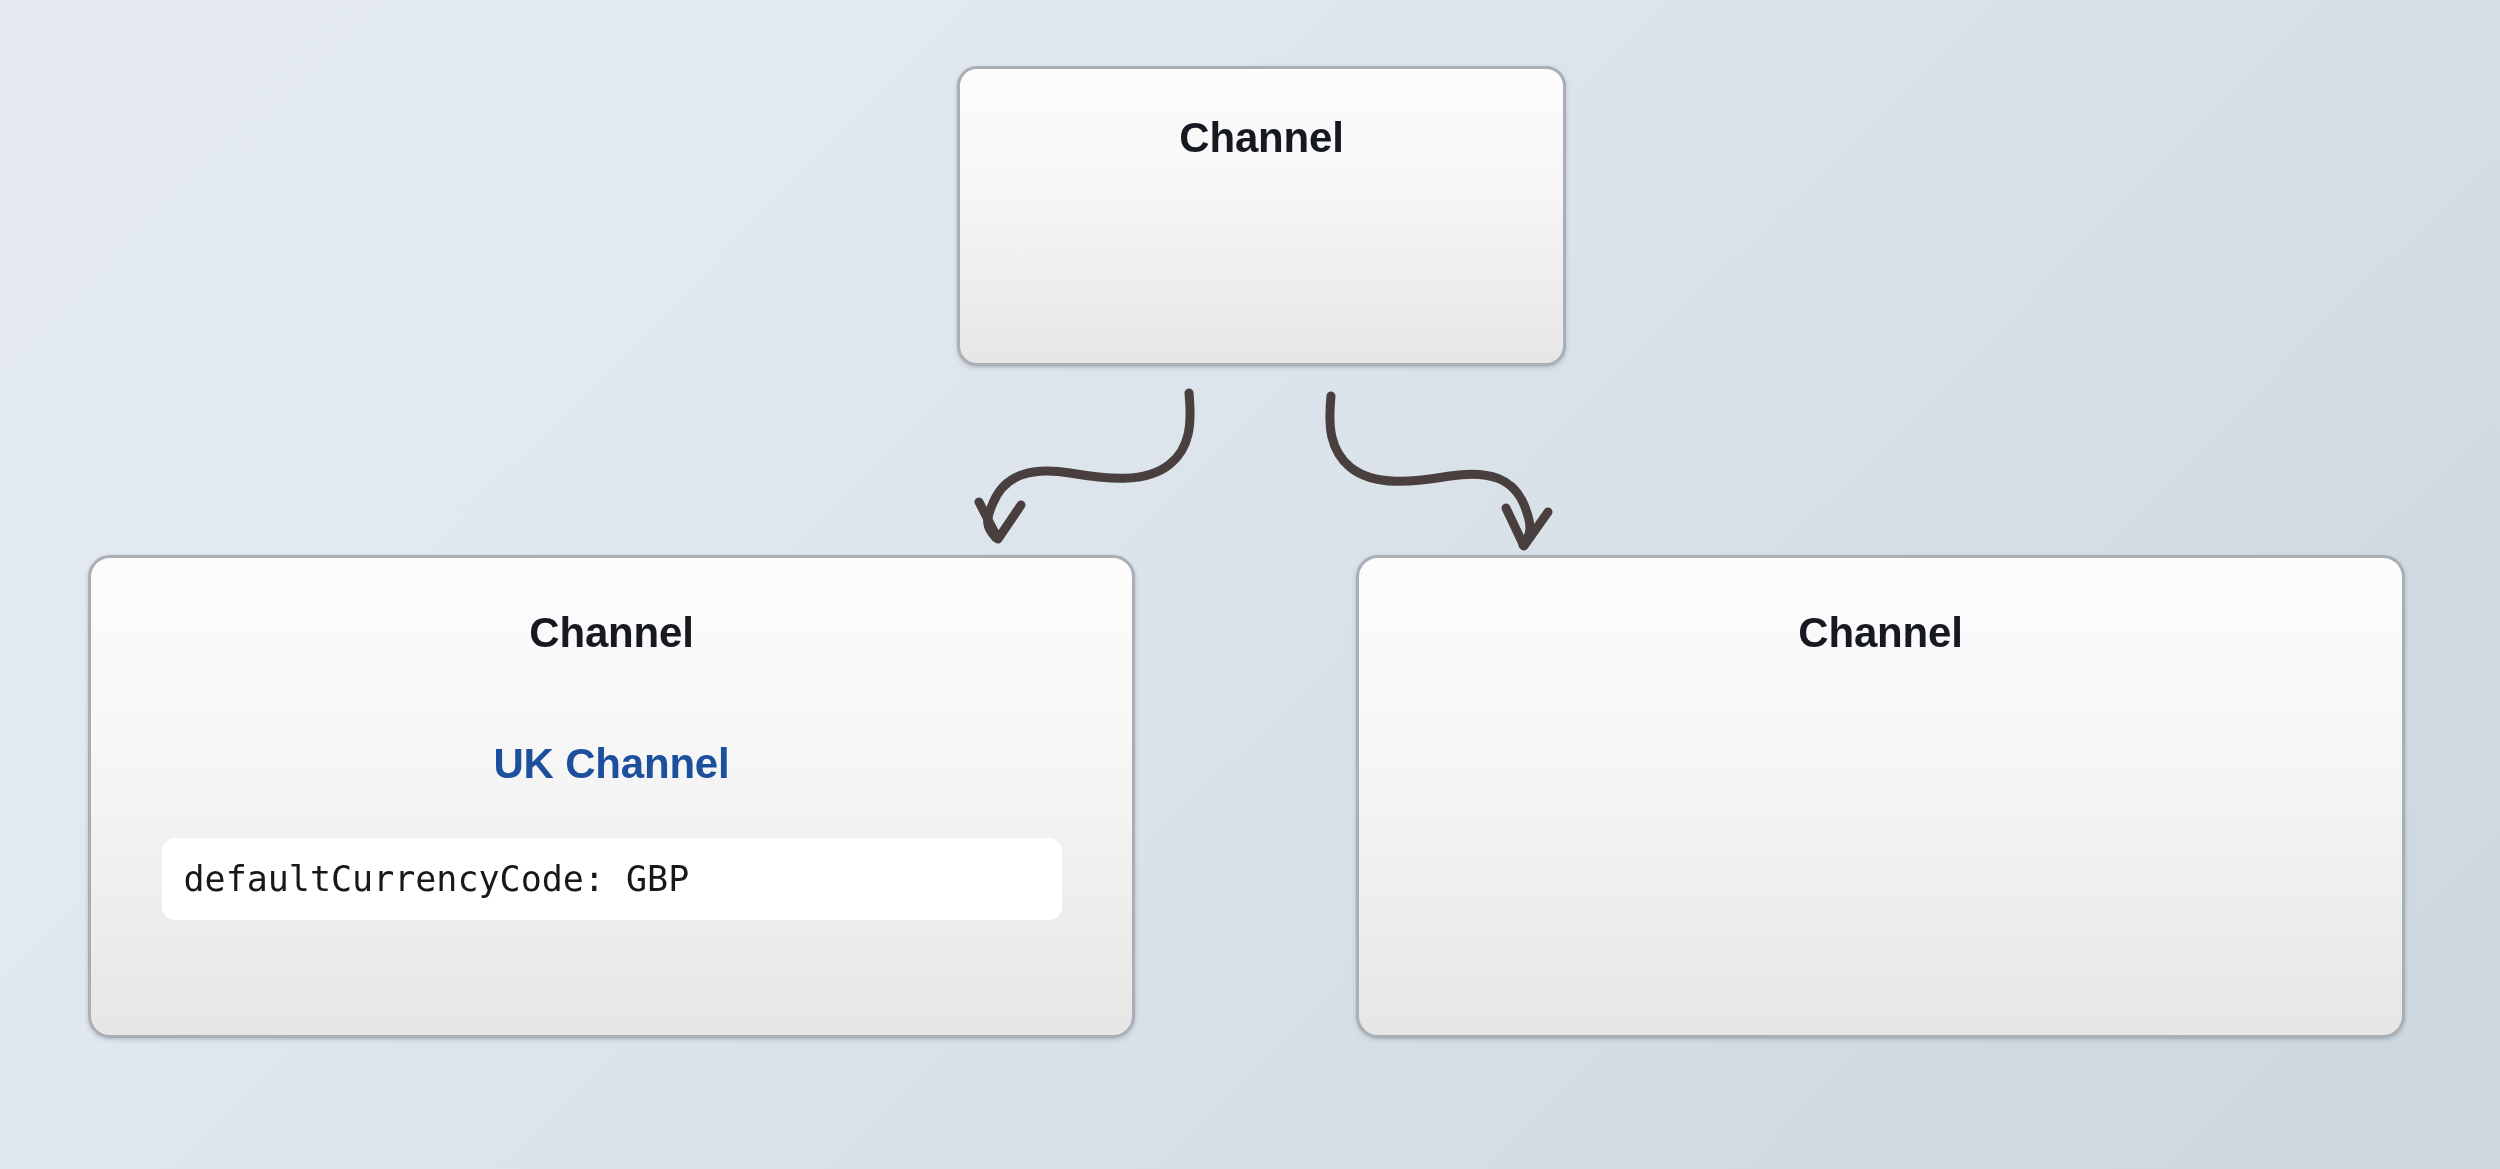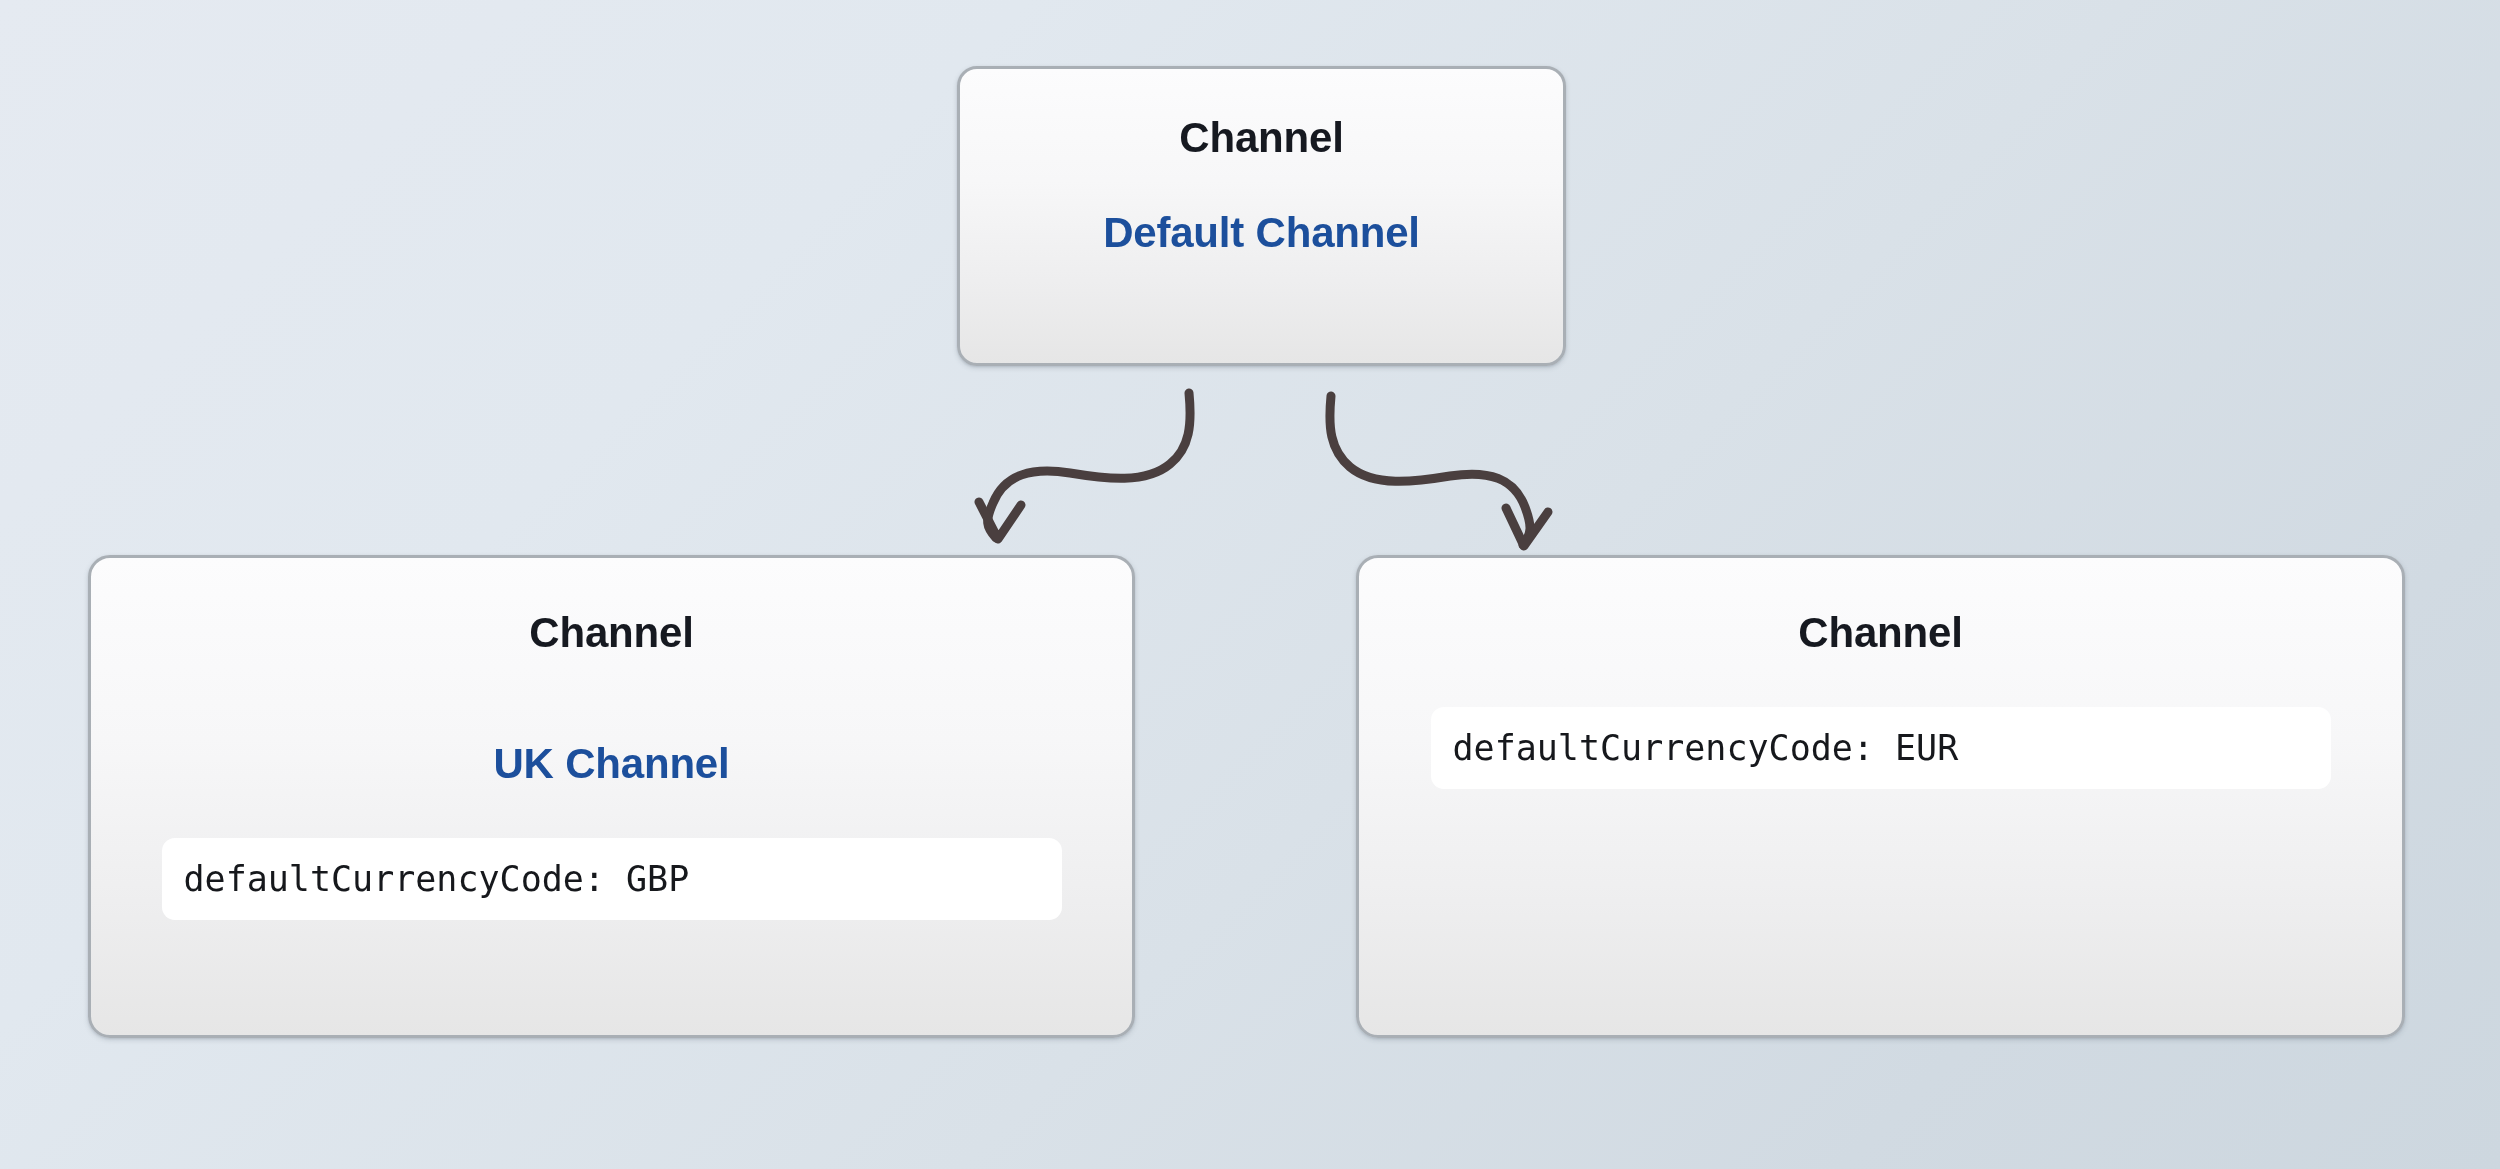--- a/index.html
+++ b/index.html
@@ -147,27 +147,25 @@
                C 1328 427, 1330 450, 1350 467
                C 1374 487, 1414 482, 1450 476
                C 1489 470, 1514 478, 1525 507
                C 1532 526, 1532 533, 1523 545" fill="none" stroke="#4a3f3f" stroke-width="9" stroke-linecap="round" stroke-linejoin="round"></path>
       <path d="M 1506 508 L 1524 546 L 1548 512" fill="none" stroke="#4a3f3f" stroke-width="9" stroke-linecap="round" stroke-linejoin="round"></path>
     </g>
   </svg>
 
   <div class="node" id="node-root">
     <div class="node-type">Channel</div>
-    <div class="node-name">Default Channel</div>
   </div>
 
   <div class="node node-child" id="node-uk">
     <div class="node-type">Channel</div>
     <div class="node-name">UK Channel</div>
     <div class="prop-pill">defaultCurrencyCode: GBP</div>
   </div>
 
   <div class="node node-child" id="node-germany">
     <div class="node-type">Channel</div>
-    <div class="prop-pill">defaultCurrencyCode: EUR</div>
   </div>
 
 </div>
 
 </body></html>

